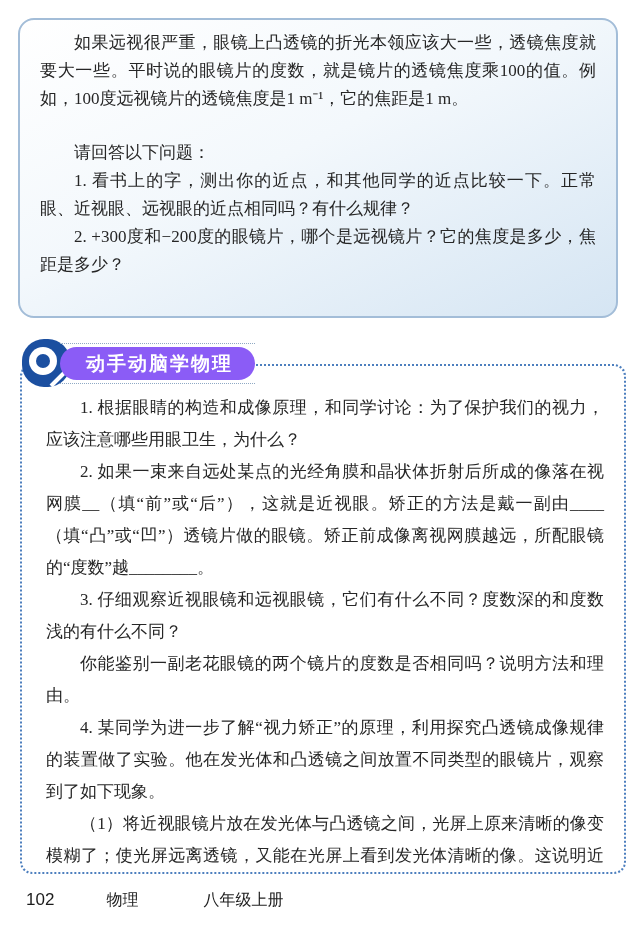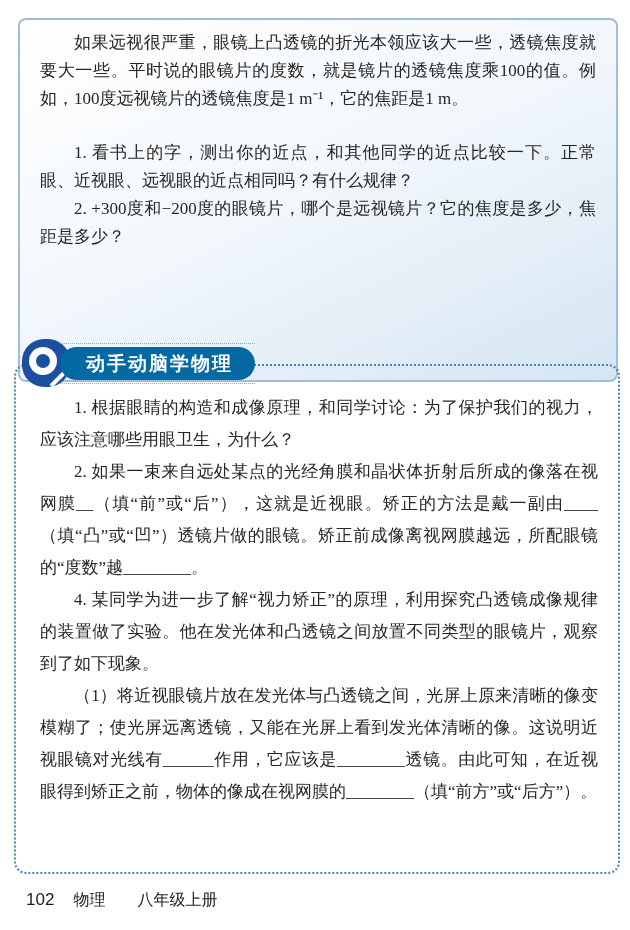--- a/index.html
+++ b/index.html
@@ -9,35 +9,35 @@
     width:630px; height:930px;
     background:#ffffff;
     font-family:"Liberation Serif", serif;
     color:#262626;
     overflow:hidden;
   }
 
   
   .intro-box {
     position:absolute; left:18px; top:18px;
-    width:600px; height:364px;
+    width:600px; height:300px;
     box-sizing:border-box;
     border:2px solid #a3bdd8;
-    border-radius:8px;
+    border-radius:16px;
     background:linear-gradient(155deg, #ffffff 0%, #f3f8fc 45%, #d5e5f3 100%);
     padding:9px 20px 0 20px;
     font-size:17px; line-height:28px;
     overflow:hidden;
   }
   .intro-box p { margin:0; text-indent:2em; text-align:justify; }
   .intro-spacer { height:26px; }
 
   
   .section-box {
-    position:absolute; left:14px; top:364px;
+    position:absolute; left:20px; top:364px;
     width:606px; height:510px;
     box-sizing:border-box;
     border:2px dotted #4d7fbe;
     border-radius:12px;
     padding:26px 20px 0 24px;
     font-size:17px; line-height:32px;
     overflow:hidden;
   }
   .section-box p { margin:0; text-indent:2em; text-align:justify; }
 
@@ -49,70 +49,73 @@
   .header-icon { width:52px; height:52px; flex:0 0 52px; }
   .pill-wrap {
     margin-left:-12px;
     border-top:1px dotted #8fa9c4;
     border-bottom:1px dotted #8fa9c4;
     padding:3px 0;
     background:transparent;
   }
   .header-pill {
     display:block;
-    background:#0369a1;
+    background:#8b5cf6;
     color:#ffffff;
     font-family:"Liberation Sans", sans-serif;
     font-weight:bold;
     font-size:19px; line-height:33px;
     letter-spacing:2px;
     padding:0 22px 0 26px;
     border-radius:17px;
     white-space:nowrap;
   }
 
   
   .footer {
     position:absolute; left:26px; top:890px;
     font-family:"Liberation Sans", sans-serif;
     font-size:16px; color:#1c1c1c;
-    display:flex; align-items:baseline;
+    display:flex; align-items:baseline;gap:33px;
   }
   .footer .pageno { font-size:17px; }
   .footer .subject { margin-left:19px; }
   .footer .volume { margin-left:32px; }
 </style>
 </head>
 <body>
 
 <div class="page">
 
   <div class="intro-box">
     <p>如果远视很严重，眼镜上凸透镜的折光本领应该大一些，透镜焦度就要大一些。平时说的眼镜片的度数，就是镜片的透镜焦度乘100的值。例如，100度远视镜片的透镜焦度是1 m⁻¹，它的焦距是1 m。</p>
     <div class="intro-spacer"></div>
+    <p>请回答以下问题：</p>
     <p>1. 看书上的字，测出你的近点，和其他同学的近点比较一下。正常眼、近视眼、远视眼的近点相同吗？有什么规律？</p>
     <p>2. +300度和−200度的眼镜片，哪个是远视镜片？它的焦度是多少，焦距是多少？</p>
 
   </div>
 
   <div class="section-header">
     <svg class="header-icon" viewBox="0 0 52 52">
       <rect x="2" y="2" width="48" height="48" rx="22" fill="#1b4fa0"></rect>
       <circle cx="23" cy="24" r="14" fill="#ffffff"></circle>
       <circle cx="23" cy="24" r="7" fill="#1b4fa0"></circle>
       <path d="M31 49 L50 30" stroke="#ffffff" stroke-width="4" fill="none"></path>
     </svg>
     <div class="pill-wrap">
       <span class="header-pill">动手动脑学物理</span>
     </div>
   </div>
 
   <div class="section-box">
     <p>1. 根据眼睛的构造和成像原理，和同学讨论：为了保护我们的视力，应该注意哪些用眼卫生，为什么？</p>
     <p>2. 如果一束来自远处某点的光经角膜和晶状体折射后所成的像落在视网膜__（填“前”或“后”），这就是近视眼。矫正的方法是戴一副由____（填“凸”或“凹”）透镜片做的眼镜。矫正前成像离视网膜越远，所配眼镜的“度数”越________。</p>
+    <p>3. 仔细观察近视眼镜和远视眼镜，它们有什么不同？度数深的和度数浅的有什么不同？</p>
+    <p>你能鉴别一副老花眼镜的两个镜片的度数是否相同吗？说明方法和理由。</p>
     <p>4. 某同学为进一步了解“视力矫正”的原理，利用探究凸透镜成像规律的装置做了实验。他在发光体和凸透镜之间放置不同类型的眼镜片，观察到了如下现象。</p>
     <p>（1）将近视眼镜片放在发光体与凸透镜之间，光屏上原来清晰的像变模糊了；使光屏远离透镜，又能在光屏上看到发光体清晰的像。这说明近视眼镜对光线有______作用，它应该是________透镜。由此可知，在近视眼得到矫正之前，物体的像成在视网膜的________（填“前方”或“后方”）。</p>
 
   </div>
 
   <div class="footer">
     <span class="pageno">102</span>
     <span class="subject">物理</span>
     <span class="volume">八年级上册</span>
   </div>

